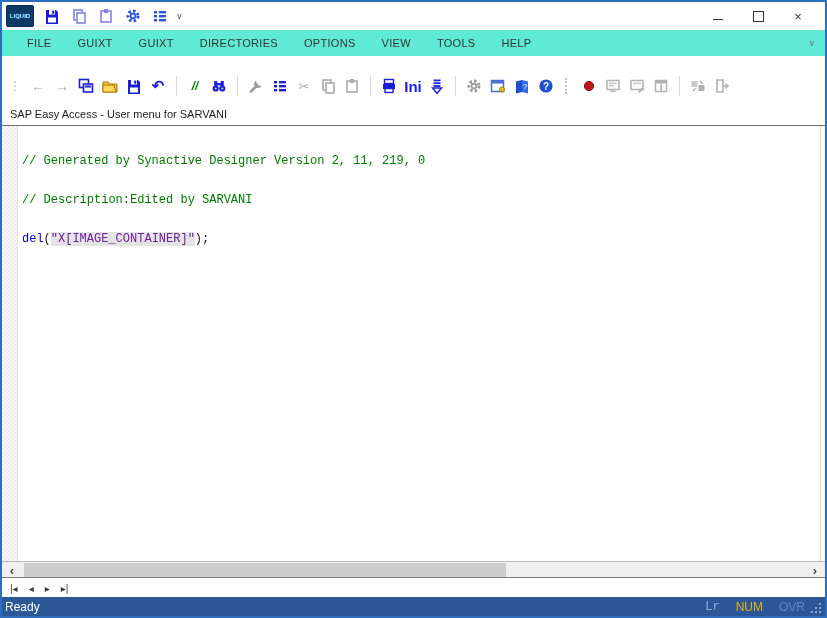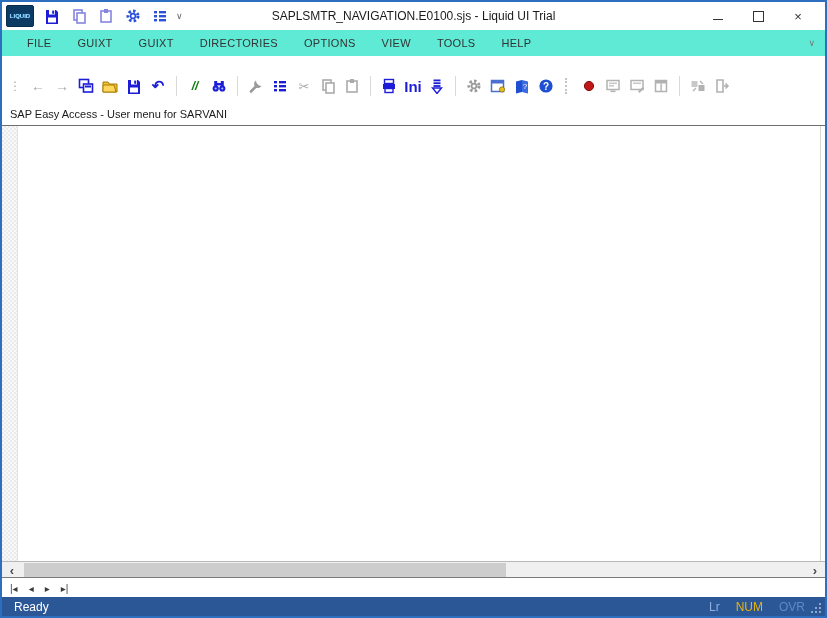--- a/index.html
+++ b/index.html
@@ -73,23 +73,23 @@
   .tabs{display:flex;align-items:stretch;}
   .tab{position:relative;height:100%;padding:0;margin-right:-6px;
     clip-path:polygon(0 0,100% 0,calc(100% - 9px) 100%,9px 100%);background:#9a9a9a;}
   .tab-in{position:absolute;left:1px;right:1px;top:0;bottom:1px;background:#fff;
     clip-path:polygon(0 0,100% 0,calc(100% - 9px) 100%,9px 100%);
     display:flex;align-items:center;justify-content:center;padding:0 16px;font-size:12px;color:#555;}
   .tab.active .tab-in{font-weight:bold;color:#111;}
 
   
   #statusbar{top:595px;height:19px;background:#2b5797;color:#fff;display:flex;align-items:center;
-    font-size:12px;padding:0 6px 0 12px;box-sizing:border-box;}
+    font-size:12px;padding:0 6px 0 3px;box-sizing:border-box;}
   #status-right{margin-left:auto;display:flex;align-items:center;gap:16px;padding-right:14px;}
-  .ind-dim{color:#8fb0e0;}
+  .ind-dim{color:#8fb0e0;font-family:Liberation Mono, monospace;}
   .ind-on{color:#eab308;}
   .ind-dis{color:#5f8ac9;}
   #resize-grip{position:absolute;right:4px;bottom:3px;width:10px;height:10px;}
   #resize-grip i{position:absolute;width:2px;height:2px;background:#8aa6cf;}
   #resize-grip i:nth-child(1){right:0;bottom:0;}
   #resize-grip i:nth-child(2){right:4px;bottom:0;}
   #resize-grip i:nth-child(3){right:0;bottom:4px;}
   #resize-grip i:nth-child(4){right:8px;bottom:0;}
   #resize-grip i:nth-child(5){right:0;bottom:8px;}
   #resize-grip i:nth-child(6){right:4px;bottom:4px;}
@@ -134,21 +134,20 @@
             <rect x="2" y="3" width="3" height="2.4" fill="#2a52d8"></rect>
             <rect x="7" y="3" width="7" height="2.4" fill="#2a52d8"></rect>
             <rect x="2" y="7" width="3" height="2.4" fill="#2a52d8"></rect>
             <rect x="7" y="7" width="7" height="2.4" fill="#2a52d8"></rect>
             <rect x="2" y="11" width="3" height="2.4" fill="#2a52d8"></rect>
             <rect x="7" y="11" width="7" height="2.4" fill="#2a52d8"></rect>
           </svg>
       </span>
       <span class="qdrop">∨</span>
     </div>
-    <div id="title">SAPLSMTR_NAVIGATION.E0100.sjs - Liquid UI Trial</div>
     <div id="wincontrols">
       <span class="wc">
           <span class="min-glyph"></span>
         </span>
       <span class="wc">
           <span class="max-glyph"></span>
         </span>
       <span class="wc">
           <span class="close-glyph">×</span>
         </span>
@@ -323,20 +322,25 @@
         </svg>
     </span>
   </div>
 
   <div class="band" id="infobar">SAP Easy Access  -  User menu for SARVANI</div>
 
   <div class="band" id="editline"></div>
   <div class="band" id="editor">
     <div id="selmargin"></div>
     <div id="editor-right-line"></div>
+    <div id="code">
+      <div class="ln-comment">// Generated by Synactive Designer Version 2, 11, 219, 0</div>
+      <div class="ln-comment">// Description:Edited by SARVANI</div>
+      <div><span class="kw">del</span><span class="pl">(</span><span class="str">"X[IMAGE_CONTAINER]"</span><span class="pl">);</span></div>
+    </div>
   </div>
 
   <div class="band" id="hscroll">
     <span class="sbtn" id="sbtn-left">‹</span>
     <span id="sthumb"></span>
     <span class="sbtn" id="sbtn-right">›</span>
   </div>
 
   <div class="band" id="tabrow">
     <div id="tabnav">

